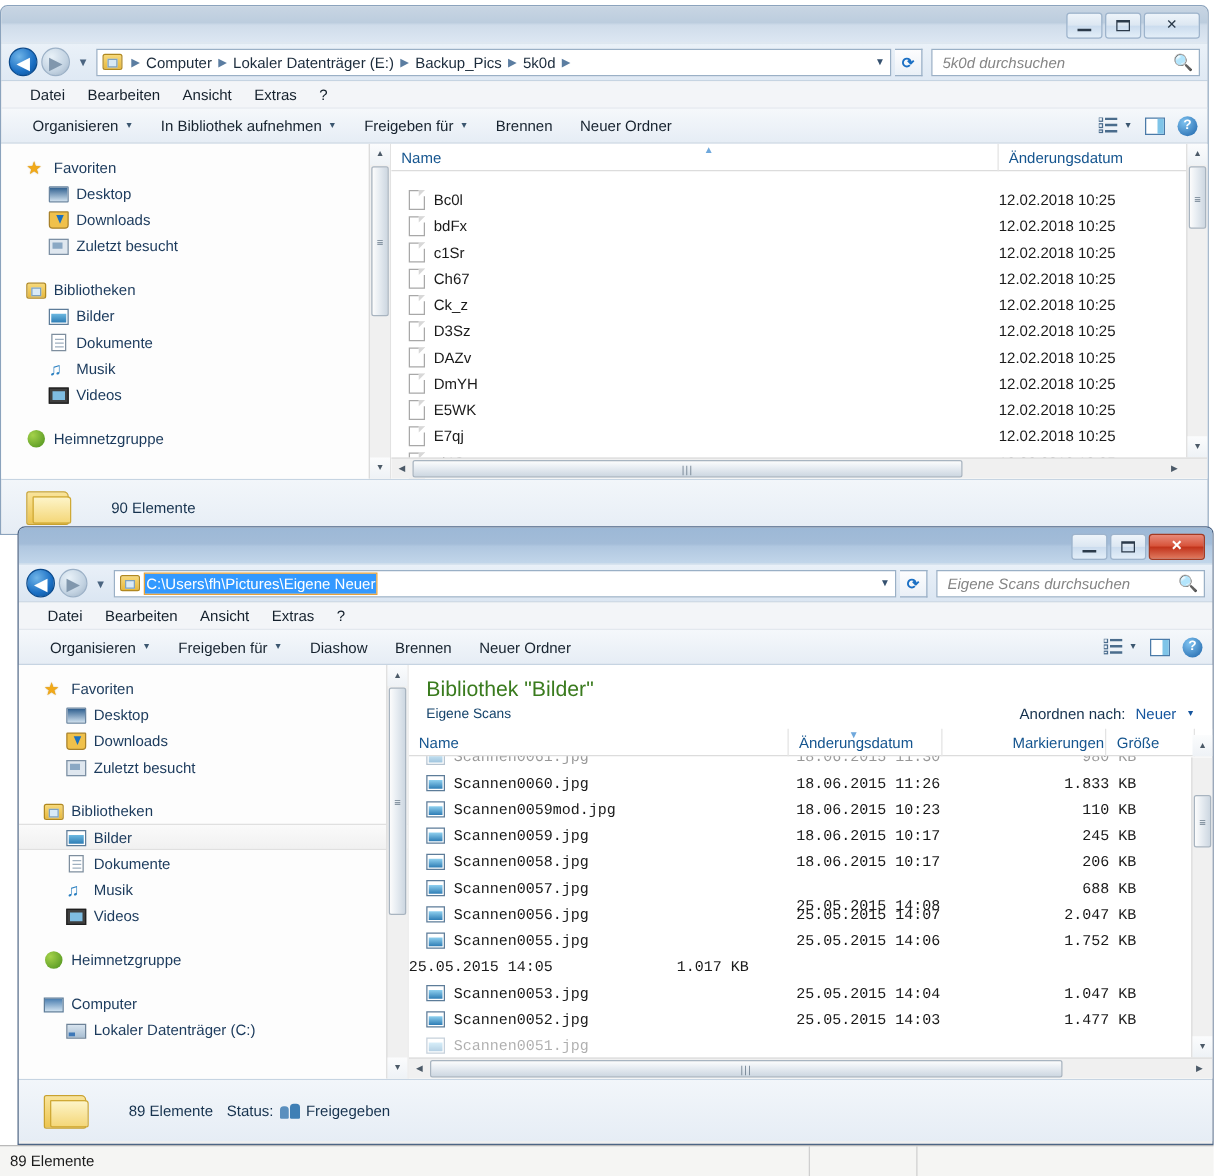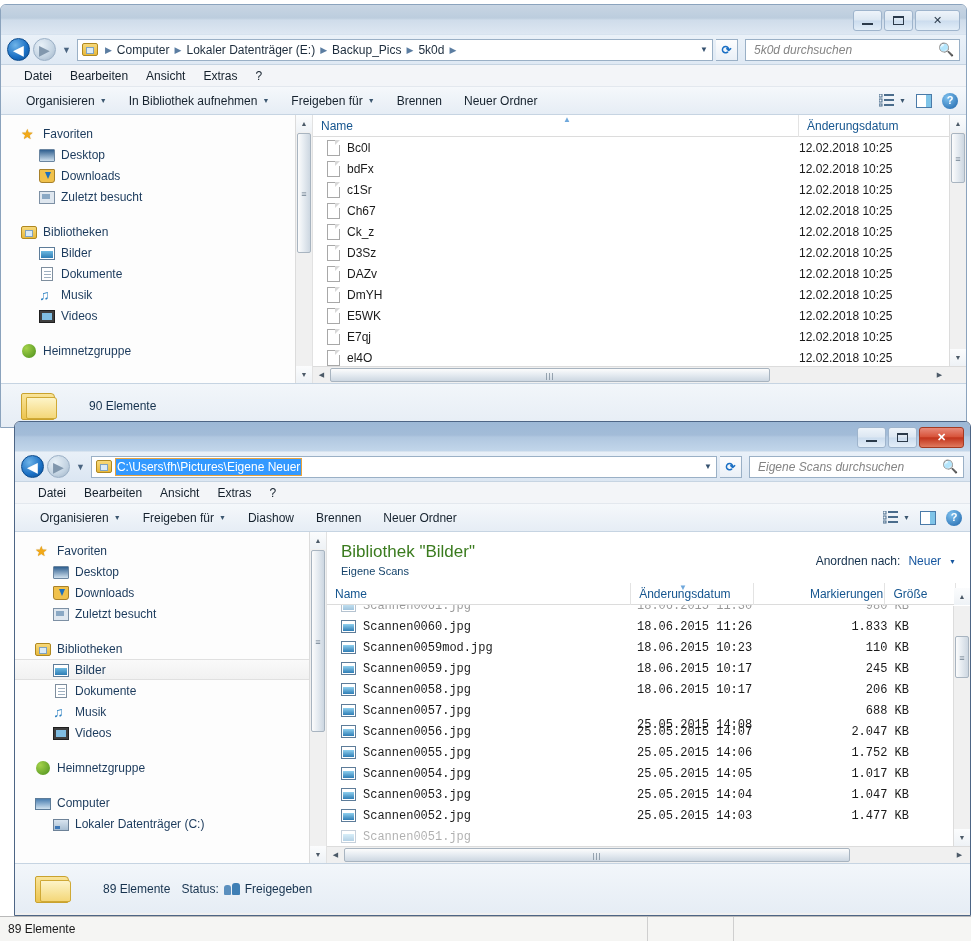--- a/index.html
+++ b/index.html
@@ -182,35 +182,35 @@
     width:15px;height:13px;background:#fff;border:1px solid #5d7c99;
     display:inline-block;position:relative;flex:none;
   }
   .ic-img:after{content:"";position:absolute;left:1px;bottom:1px;right:1px;height:7px;background:linear-gradient(#8fd0ef,#2e7db5);}
 
   
   .list { flex:1; position:relative; overflow:hidden; background:#fff; }
   .libhdr { padding: 10px 0 6px 14px; position:relative; }
   .libtitle { color:#3a7b1e; font-size:17px; }
   .libsub { color:#15436b; font-size:11px; margin-top:3px;}
-  .arrangebox { position:absolute; right:14px; top:22px; display:flex; align-items:center; gap:8px;}
+  .arrangebox { position:absolute; right:14px; top:32px; display:flex; align-items:center; gap:8px;}
   .arrlabel { color:#14304c; font-size:12px;}
   .arrval { color:#15559e; font-size:12px;}
   .colhdr {
     height: 22px; display:flex; align-items:center;
     border-bottom:1px solid #dcdcdc; background:#fff;
     position:relative;
   }
   .col {
     color:#15558f; font-size:12px; padding-left:8px;
     border-right:1px solid #e3e3e3; height:22px; line-height:22px;
     overflow:hidden; white-space:nowrap;
   }
   .sortmark { position:absolute; top:0; font-size:8px; color:#6fa8dc; }
-  .rows { position:relative; }
+  .rows { position:relative;margin-top:12px; }
   .row { height:21px; display:flex; align-items:center; font-size:12px; color:#1a1a1a; }
   .cname { display:flex; align-items:center; gap:7px; padding-left:14px; }
   .cdate { color:#1a1a1a; }
   .csize { text-align:right; }
   .ctag { color:#1a1a1a; }
 
   
   .vscroll {
     position:absolute; top:0; right:0; width:17px; bottom:0;
     background:#f0f0f0; border-left:1px solid #dcdcdc;
@@ -750,24 +750,20 @@
           <div class="row">
             <div class="cname" style="width:310px;">
                 <span class="ic-img"></span>
                 <span>Scannen0055.jpg</span>
               </div>
             <div class="cdate" style="width:125px;">25.05.2015 14:06</div>
             <div class="ctag" style="width:85px;"></div>
             <div class="csize" style="width:62px;">1.752 KB</div>
           </div>
           <div class="row">
-            <div class="cname" style="width:310px;">
-                <span class="ic-img"></span>
-                <span>Scannen0054.jpg</span>
-              </div>
             <div class="cdate" style="width:125px;">25.05.2015 14:05</div>
             <div class="ctag" style="width:85px;"></div>
             <div class="csize" style="width:62px;">1.017 KB</div>
           </div>
           <div class="row">
             <div class="cname" style="width:310px;">
                 <span class="ic-img"></span>
                 <span>Scannen0053.jpg</span>
               </div>
             <div class="cdate" style="width:125px;">25.05.2015 14:04</div>

